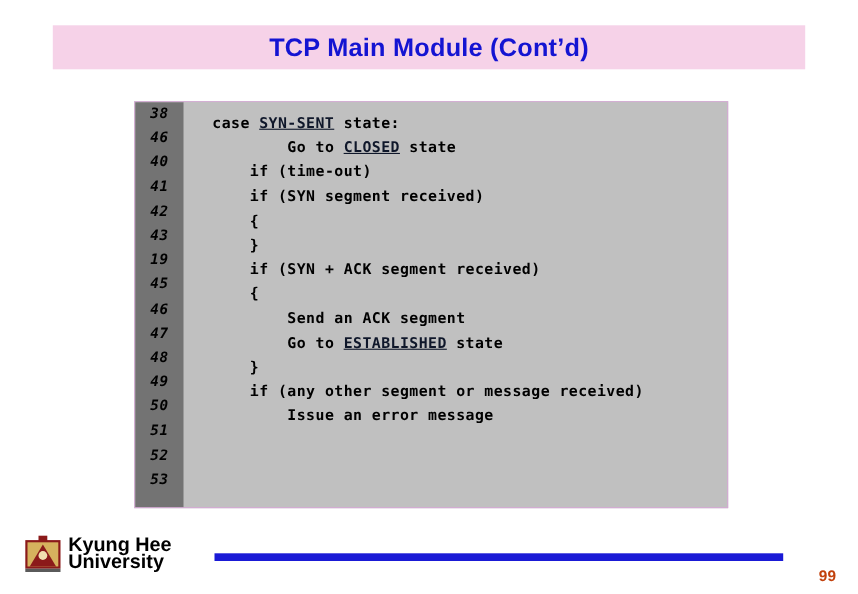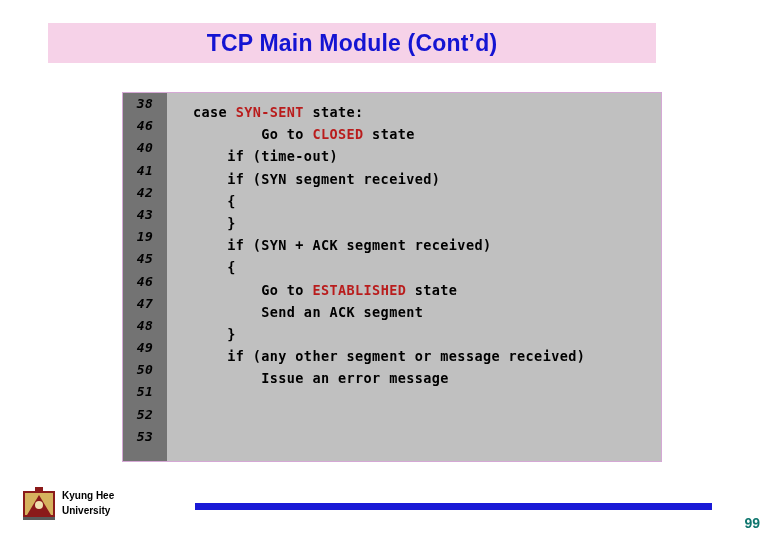--- a/index.html
+++ b/index.html
@@ -18,21 +18,21 @@
     width: 780px;
     height: 540px;
     background: #ffffff;
   }
 
   
   .title-bar {
     position: absolute;
     left: 48px;
     top: 23px;
-    width: 608px;
+    width: 684px;
     height: 40px;
     background: #f6d2e8;
     display: flex;
     align-items: center;
     justify-content: center;
   }
   .title-text {
     color: #1414d2;
     font-size: 23px;
     font-weight: bold;
@@ -80,21 +80,22 @@
   .code-area .cl {
     height: 22.2px;
     line-height: 22.2px;
     font-size: 13.5px;
     font-weight: bold;
     color: #000000;
     white-space: pre;
     letter-spacing: 0.4px;
   }
   .code-area .cl .kw {
-    color: #b91c1c;
+    color: #0f172a;
+    text-decoration: underline;
   }
 
   
   .footer-rule {
     position: absolute;
     left: 195px;
     top: 503px;
     width: 517px;
     height: 7px;
     background: #1a1ad6;
@@ -106,33 +107,33 @@
     display: flex;
     align-items: center;
   }
   .crest {
     width: 34px;
     height: 36px;
     margin-right: 6px;
     flex: 0 0 34px;
   }
   .brand-text {
-    font-size: 10px;
+    font-size: 18px;
     font-weight: bold;
     color: #000000;
     line-height: 15px;
     font-family: "Liberation Sans", sans-serif;
   }
   .page-number {
     position: absolute;
     right: 20px;
     top: 515px;
     font-size: 14px;
     font-weight: bold;
-    color: #0f766e;
+    color: #c2410c;
     font-family: "Liberation Sans", sans-serif;
   }
 </style>
 </head>
 <body>
 
 <div class="slide">
 
   <div class="title-bar">
     <div class="title-text">TCP Main Module (Cont’d)</div>
@@ -159,22 +160,22 @@
       </div>
     <div class="code-area">
         <div class="cl"><span></span><span>case </span><span class="kw">SYN-SENT</span><span> state:</span></div>
         <div class="cl"><span>        </span><span>Go to </span><span class="kw">CLOSED</span><span> state</span></div>
         <div class="cl"><span>    </span><span>if (time-out)</span></div>
         <div class="cl"><span>    </span><span>if (SYN segment received)</span></div>
         <div class="cl"><span>    </span><span>{</span></div>
         <div class="cl"><span>    </span><span>}</span></div>
         <div class="cl"><span>    </span><span>if (SYN + ACK segment received)</span></div>
         <div class="cl"><span>    </span><span>{</span></div>
+        <div class="cl"><span>        </span><span>Send an ACK segment</span></div>
         <div class="cl"><span>        </span><span>Go to </span><span class="kw">ESTABLISHED</span><span> state</span></div>
-        <div class="cl"><span>        </span><span>Send an ACK segment</span></div>
         <div class="cl"><span>    </span><span>}</span></div>
         <div class="cl"><span>    </span><span>if (any other segment or message received)</span></div>
         <div class="cl"><span>        </span><span>Issue an error message</span></div>
       </div>
   </div>
 
   <div class="footer-brand">
     <svg class="crest" viewBox="0 0 34 36">
       <rect x="1" y="6" width="32" height="26" fill="#8b1a1a"></rect>
       <rect x="3" y="8" width="28" height="22" fill="#d6b25e"></rect>

